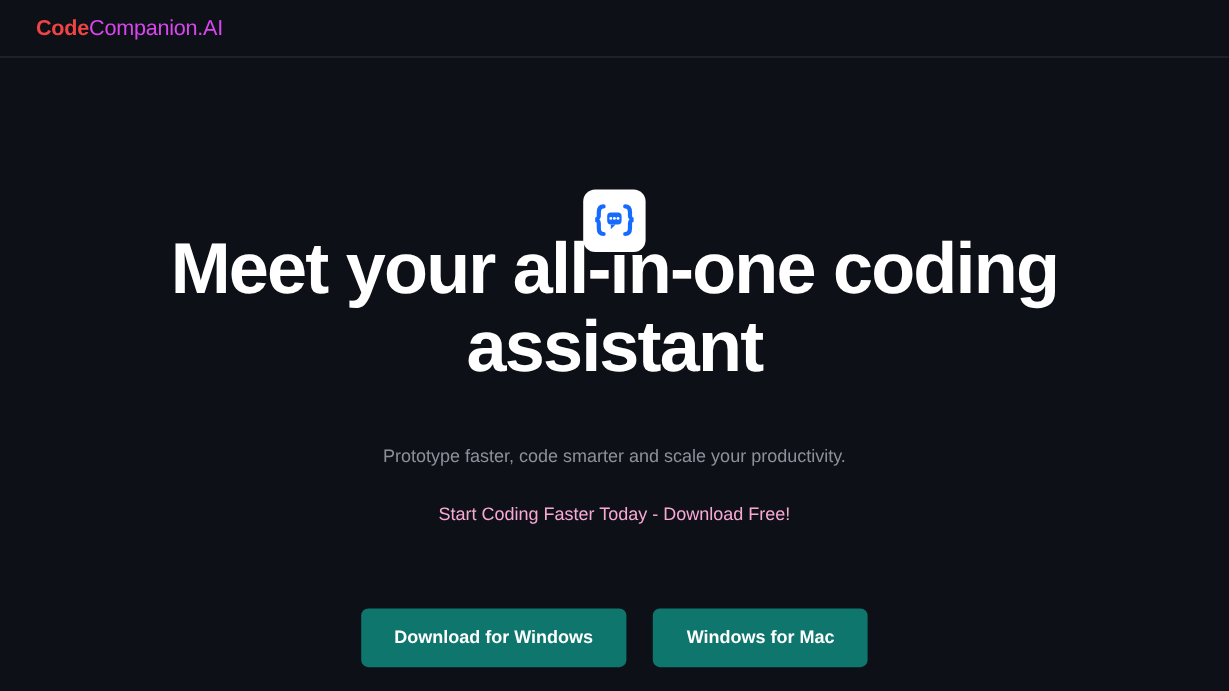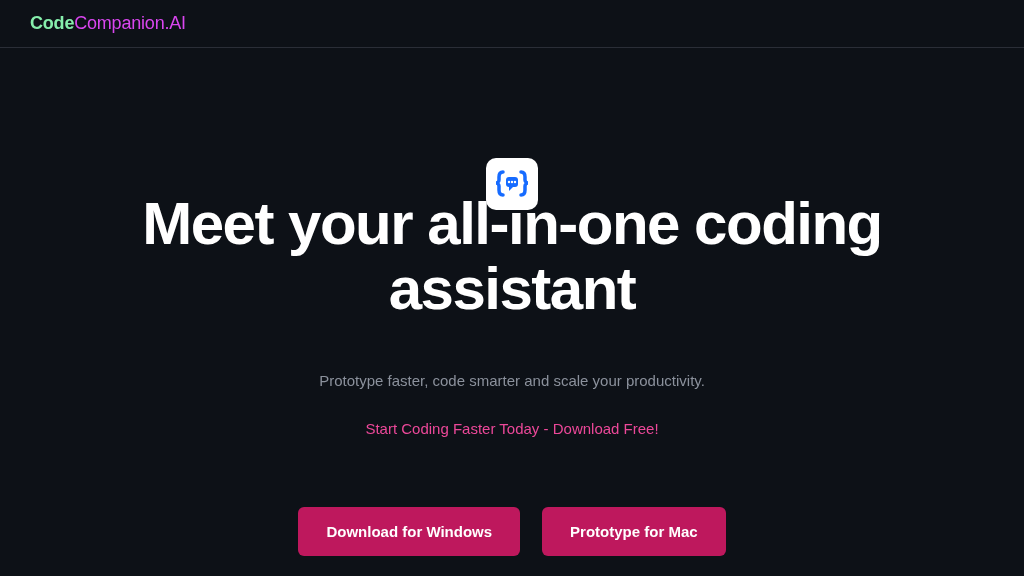--- a/index.html
+++ b/index.html
@@ -21,21 +21,21 @@
       display: flex;
       align-items: center;
       border-bottom: 1px solid #2a2e37;
     }
     .logo {
       font-size: 18px;
       font-weight: 700;
       letter-spacing: -0.2px;
     }
     .logo-bold {
-      color: #86efac;
+      color: #ef4444;
     }
     .logo-light {
       color: #d946ef;
       font-weight: 500;
     }
     .hero {
       display: flex;
       flex-direction: column;
       align-items: center;
       padding-top: 110px;
@@ -63,31 +63,31 @@
       margin-top: -8px;
     }
     .subtitle {
       margin-top: 48px;
       color: #8b919c;
       font-size: 15px;
       line-height: 1.5;
     }
     .cta-text {
       margin-top: 28px;
-      color: #ec4899;
+      color: #f9a8d4;
       font-size: 15px;
       font-weight: 500;
     }
     .buttons {
       display: flex;
       gap: 22px;
       margin-top: 70px;
     }
     .btn {
-      background: #be185d;
+      background: #0f766e;
       color: #ffffff;
       border: none;
       border-radius: 6px;
       padding: 16px 28px;
       font-size: 15px;
       font-weight: 600;
       cursor: pointer;
       min-width: 172px;
       text-align: center;
     }
@@ -113,15 +113,15 @@
       <circle cx="23" cy="18" r="1.2" fill="#ffffff"></circle>
     </svg>
   </div>
   <h1 class="headline">Meet your all-in-one coding assistant</h1>
   <div class="subtitle">
     <div>Prototype faster, code smarter and scale your productivity.</div>
   </div>
   <div class="cta-text">Start Coding Faster Today - Download Free!</div>
   <div class="buttons">
     <button class="btn">Download for Windows</button>
-    <button class="btn">Prototype for Mac</button>
+    <button class="btn">Windows for Mac</button>
   </div>
 </div>
 
 </body></html>

